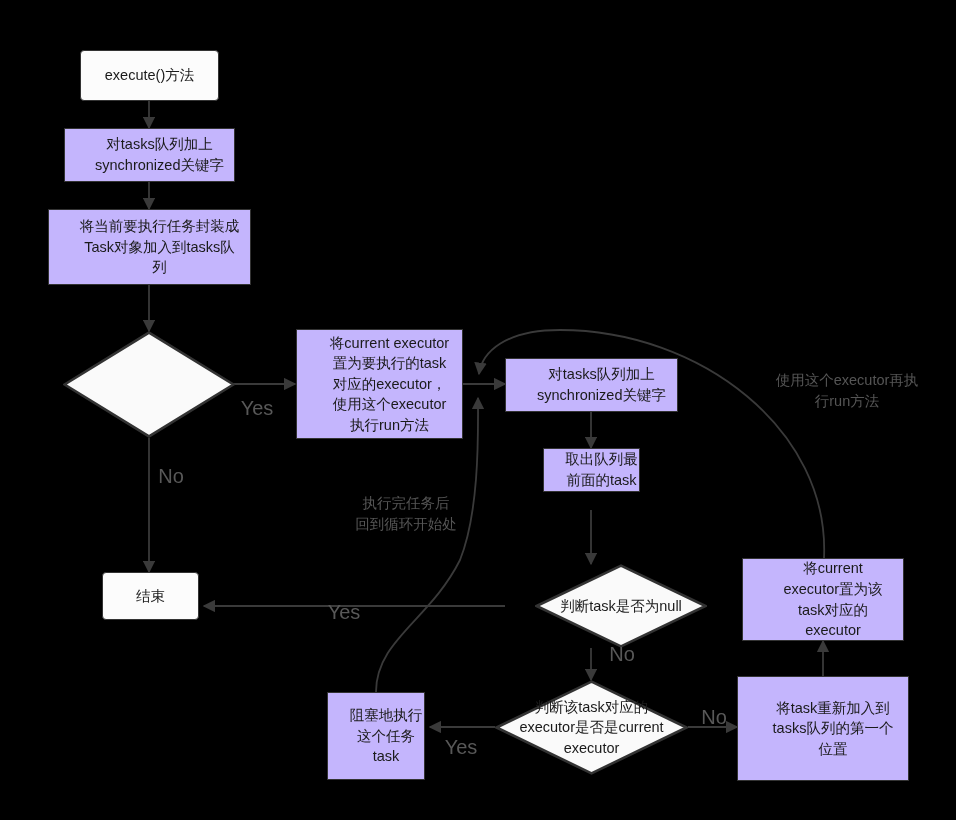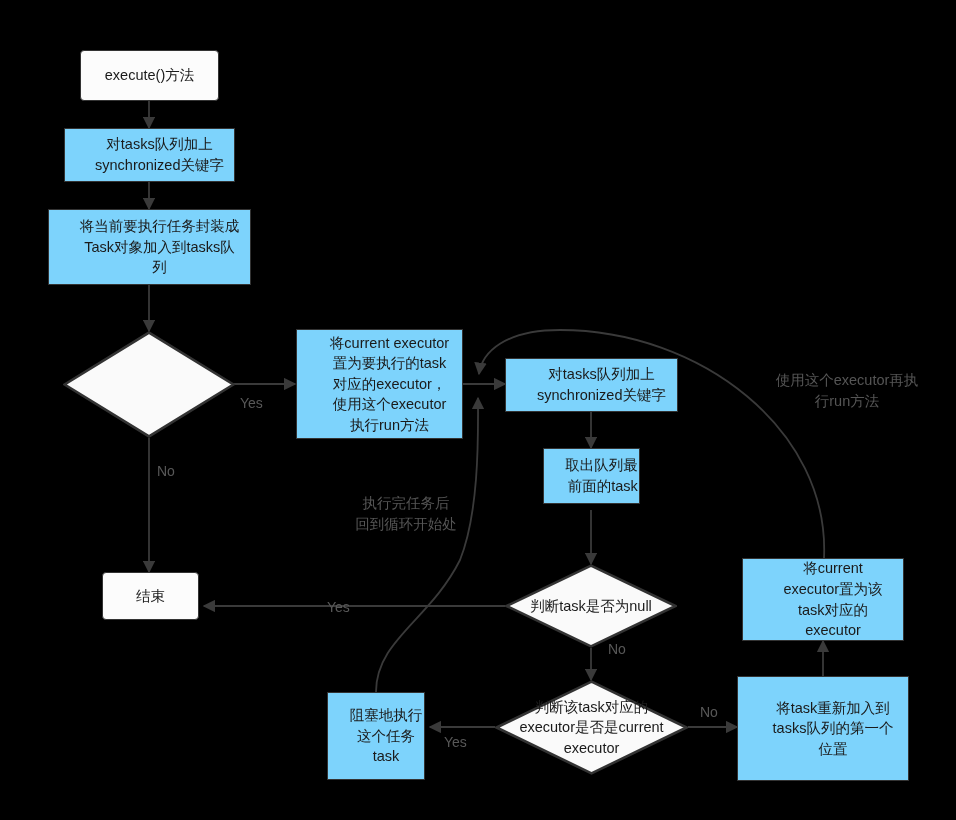--- a/index.html
+++ b/index.html
@@ -29,21 +29,21 @@
     display: flex;
     align-items: center;
     justify-content: center;
     text-align: center;
     color: #1a1a1a;
     font-size: 14.5px;
     line-height: 1.42;
     white-space: pre-line;
   }
   .node.process {
-    background: #7dd3fc;
+    background: #c4b5fd;
     border: 1.6px solid #333333;
     padding-left: 20px;
   }
   .node.terminal {
     background: #fcfcfc;
     border: 1.6px solid #333333;
     border-radius: 4px;
   }
   .node.decision {
     background: transparent;
@@ -57,24 +57,24 @@
   .node.decision .dia-text {
     position: relative;
     z-index: 2;
     width: 100%;
     padding: 0 6px;
     box-sizing: border-box;
   }
   .edge-label {
     position: absolute;
     color: #585858;
-    font-size: 14px;
+    font-size: 20px;
     line-height: 1.4;
     white-space: pre-line;
-    text-align: left;
+    text-align: center;
   }
   .note {
     position: absolute;
     color: #555555;
     font-size: 14.5px;
     line-height: 1.45;
     white-space: pre-line;
     text-align: center;
   }
 </style>
@@ -140,24 +140,24 @@
 
   <div class="node process" style="left:296px; top:329px; width:167px; height:110px;">将current executor
 置为要执行的task
 对应的executor，
 使用这个executor
 执行run方法</div>
 
   <div class="node process" style="left:505px; top:358px; width:173px; height:54px;">对tasks队列加上
 synchronized关键字</div>
 
-  <div class="node process" style="left:543px; top:448px; width:97px; height:56px;text-align:right;">取出队列最
+  <div class="node process" style="left:543px; top:448px; width:97px; height:44px;">取出队列最
 前面的task</div>
 
-  <div class="node decision" style="left:505px; top:564px; width:172px; height:84px;">
+  <div class="node decision" style="left:535px; top:564px; width:172px; height:84px;">
     <svg class="dia-shape" viewBox="0 0 172 84" preserveAspectRatio="none">
       <polygon points="86,1.6 170.4,42 86,82.4 1.6,42" fill="#fafafa" stroke="#333333" stroke-width="2.6"></polygon>
     </svg>
     <div class="dia-text">判断task是否为null</div>
   </div>
 
   <div class="node terminal" style="left:102px; top:572px; width:97px; height:48px;">结束</div>
 
   <div class="node decision" style="left:495px; top:680px; width:193px; height:95px;">
     <svg class="dia-shape" viewBox="0 0 193 95" preserveAspectRatio="none">

